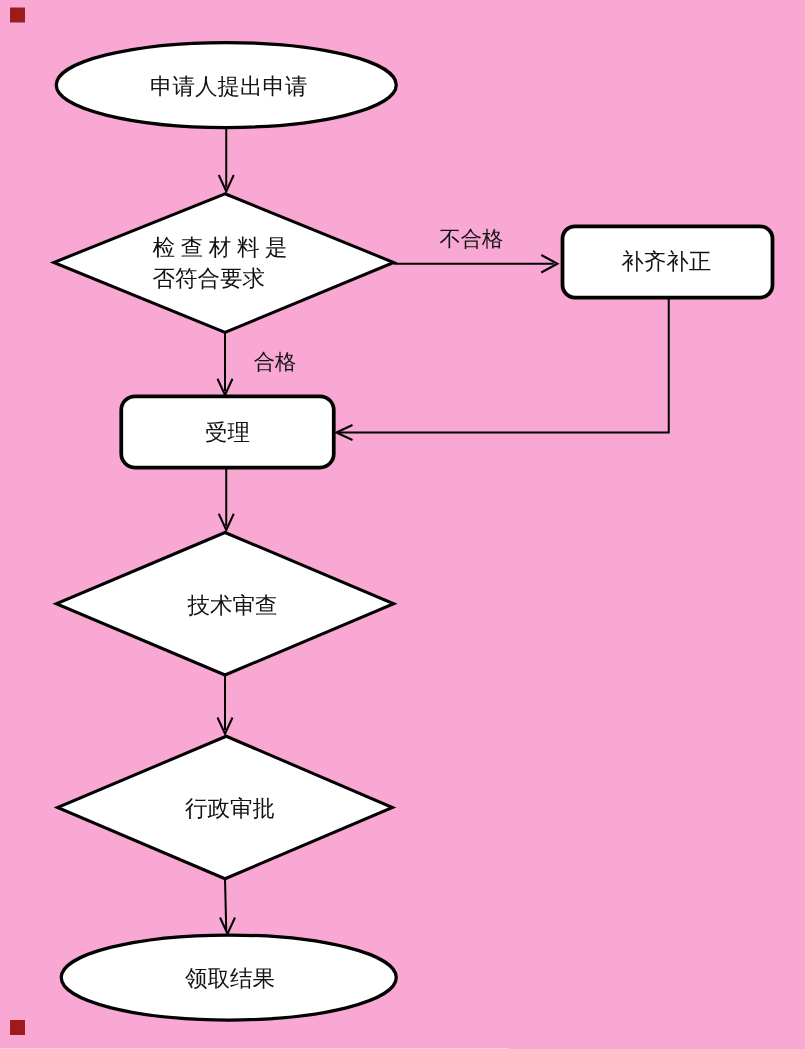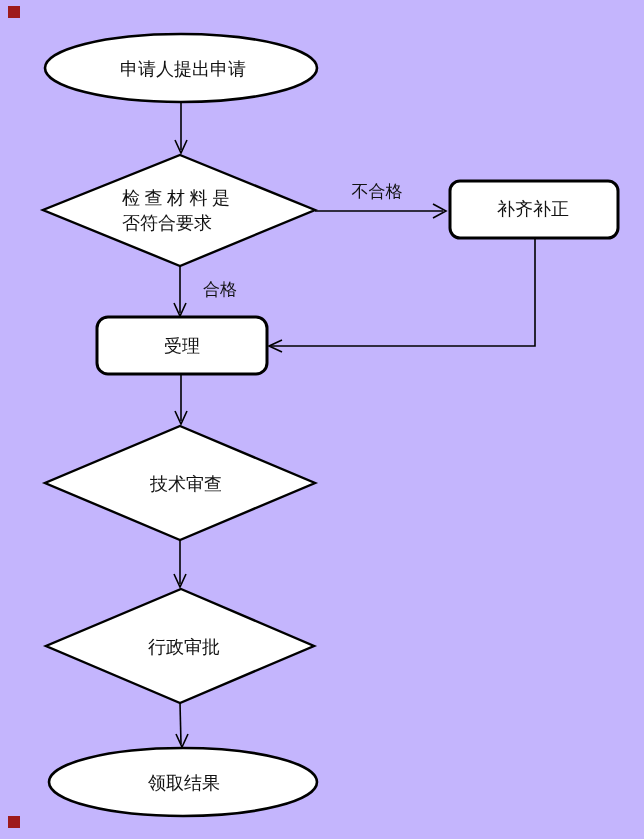--- a/index.html
+++ b/index.html
@@ -7,21 +7,21 @@
     padding: 0;
     background: #ffffff;
     width: 644px;
     height: 839px;
     overflow: hidden;
   }
   .canvas {
     position: relative;
     width: 644px;
     height: 839px;
-    background: #c4b5fd;
+    background: #f9a8d4;
   }
   svg { display: block; }
   .shape {
     fill: #ffffff;
     stroke: #000000;
   }
   .sw-ellipse { stroke-width: 2.6; }
   .sw-diamond { stroke-width: 2.4; stroke-linejoin: miter; }
   .sw-rect    { stroke-width: 3; }
   .ln {

